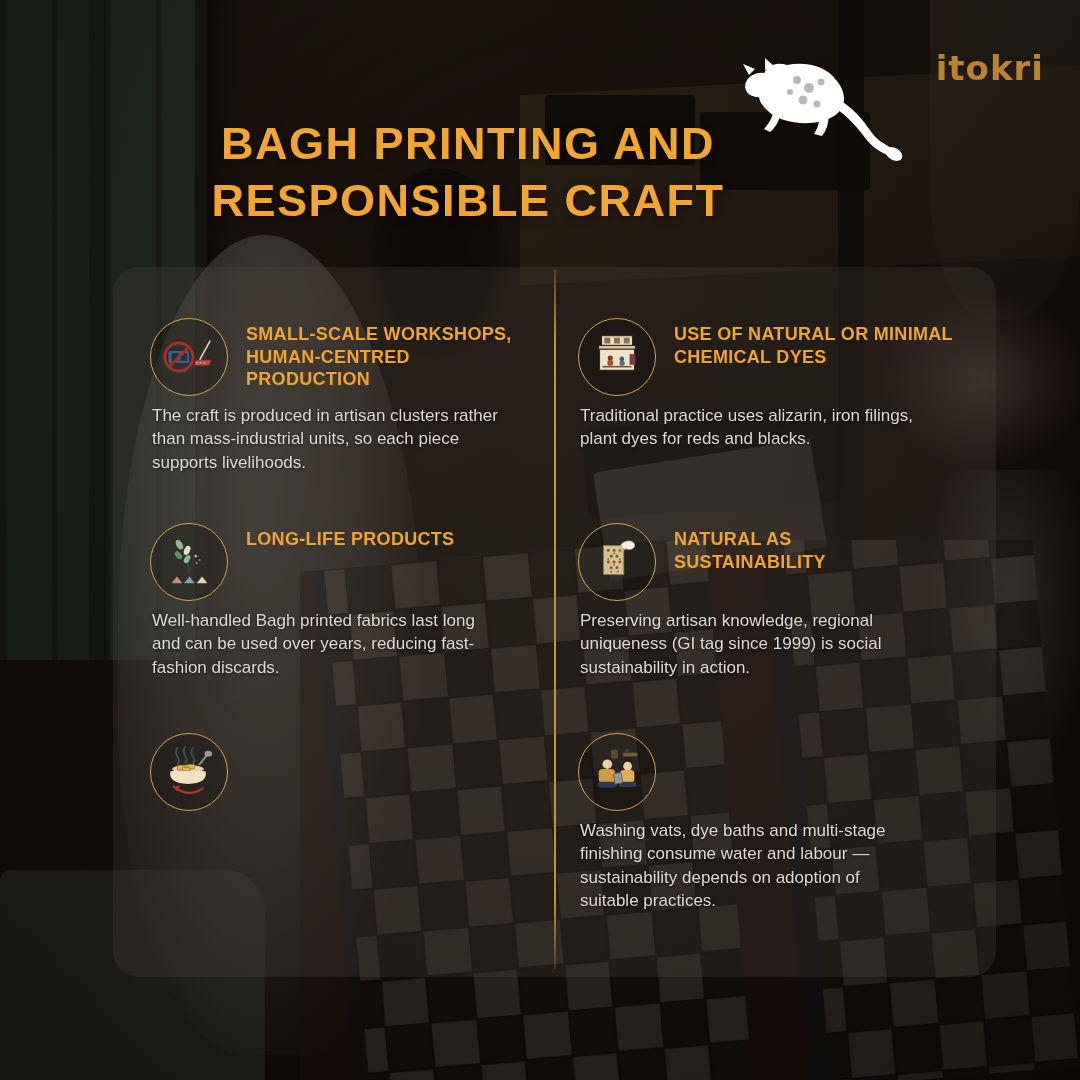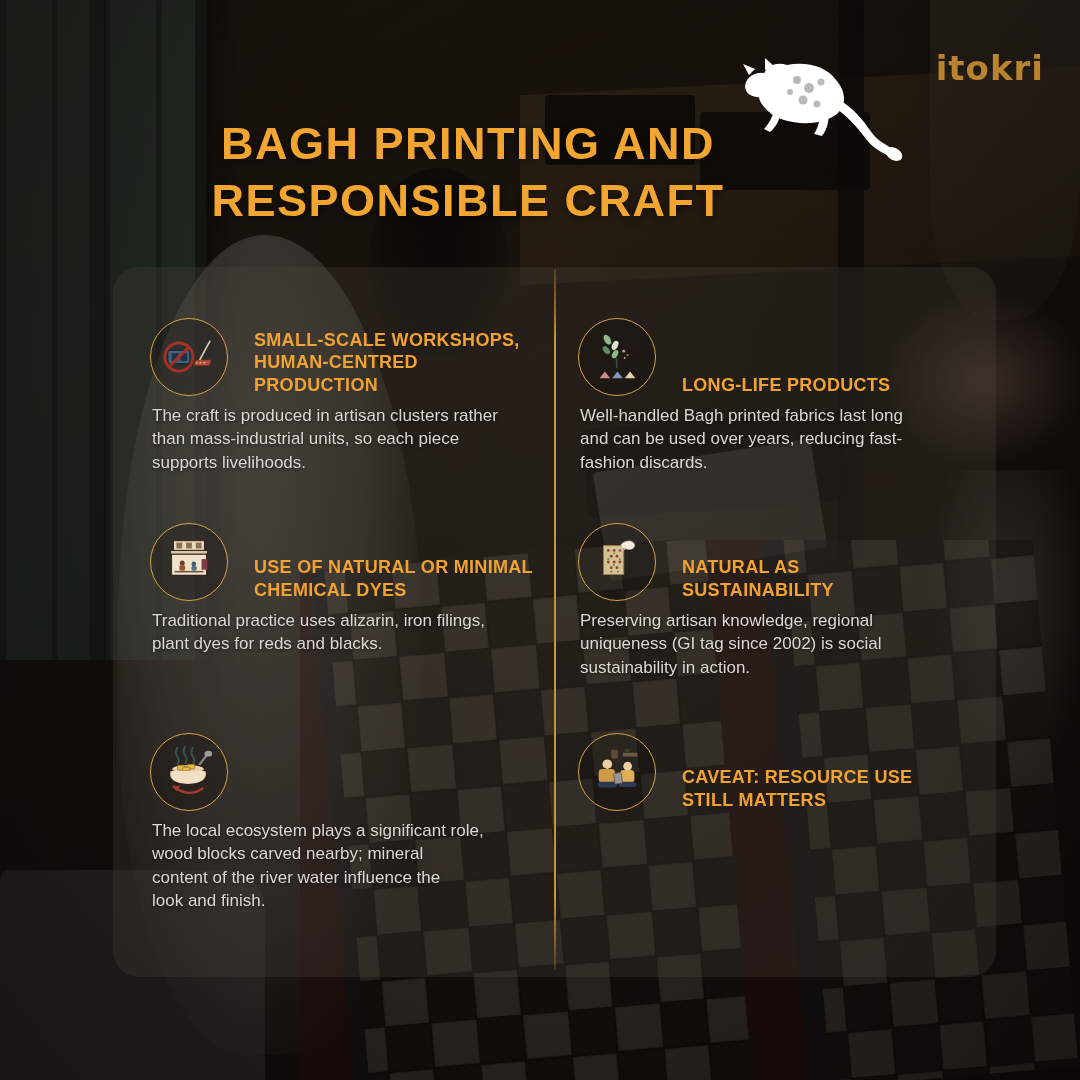--- a/index.html
+++ b/index.html
@@ -48,21 +48,21 @@
 
   .panel { position:absolute; left:113px; top:267px; width:883px; height:710px; border-radius:26px;
     background:rgba(82,75,67,.26); }
   .divider { position:absolute; left:441px; top:2px; width:2px; height:700px;
     background:linear-gradient(180deg, rgba(205,146,48,.25) 0%, #cd9230 10%, #cd9230 90%, rgba(205,146,48,.2) 100%); }
 
   .grid { position:absolute; left:0; top:0; width:100%; height:100%; display:grid;
     grid-template-columns:398px 390px; column-gap:30px; grid-template-rows:205px 210px auto;
     padding:51px 0 0 37px; }
   .section { position:relative; }
-  .sec-head { display:flex; align-items:flex-end; gap:26px; height:78px; }
+  .sec-head { display:flex; align-items:flex-start; gap:18px; height:78px; }
   .icon-circle { flex:0 0 78px; width:78px; height:78px; border:1.6px solid #d4a348; border-radius:50%;
     display:flex; align-items:center; justify-content:center; background:rgba(8,6,4,.22); }
   .section h2 { color:#f0a330; font-size:18px; font-weight:bold; letter-spacing:.3px; line-height:1.25;
     margin-top:5px; white-space:pre-line; }
   .section .body { margin-top:8px; margin-left:2px; color:#dcd8d2; font-size:17px; line-height:1.38;
     white-space:pre-line; text-shadow:0 1px 3px rgba(0,0,0,.5); }
 </style>
 </head>
 <body>
 
@@ -154,64 +154,64 @@
         </div>
         <p class="body">The craft is produced in artisan clusters rather
 than mass-industrial units, so each piece
 supports livelihoods.</p>
       </div>
 
       <div class="section">
         <div class="sec-head">
           <div class="icon-circle">
             <svg width="58" height="58" viewBox="0 0 60 60">
-              <path d="M30 42 C30 32 28 22 23 13" stroke="#2e4d38" stroke-width="1.6" fill="none"></path>
-              <ellipse cx="20" cy="12" rx="3.2" ry="5.5" fill="#8fb98a" transform="rotate(-30 20 12)"></ellipse>
-              <ellipse cx="28" cy="18" rx="3" ry="5" fill="#d8e8d0" transform="rotate(25 28 18)"></ellipse>
-              <ellipse cx="19" cy="23" rx="2.8" ry="4.8" fill="#5d8f63" transform="rotate(-40 19 23)"></ellipse>
-              <ellipse cx="28" cy="27" rx="2.8" ry="4.6" fill="#8fb98a" transform="rotate(30 28 27)"></ellipse>
-              <circle cx="37" cy="24" r="1.4" fill="#c4a98a"></circle>
-                <circle cx="41" cy="28" r="1.2" fill="#8a7a68"></circle>
-              <circle cx="38" cy="31" r="1" fill="#c4a98a"></circle>
-              <path d="M12 52 l5.5 -7 5.5 7 z" fill="#cf8b7f"></path>
-              <path d="M25 52 l5.5 -7 5.5 7 z" fill="#7f98c2"></path>
-              <path d="M38 52 l5.5 -7 5.5 7 z" fill="#e3d3ac"></path>
-            </svg>
-          </div>
-          <h2>LONG-LIFE PRODUCTS</h2>
-        </div>
-        <p class="body">Well-handled Bagh printed fabrics last long
-and can be used over years, reducing fast-
-fashion discards.</p>
-      </div>
-
-      <div class="section">
-        <div class="sec-head">
-          <div class="icon-circle">
-            <svg width="58" height="58" viewBox="0 0 60 60">
               <rect x="14" y="8" width="32" height="10" fill="#ead9bf" stroke="#30241c" stroke-width="1"></rect>
               <rect x="17" y="10" width="6" height="6" fill="#8a6f52"></rect>
               <rect x="27" y="10" width="6" height="6" fill="#8a6f52"></rect>
               <rect x="37" y="10" width="6" height="6" fill="#8a6f52"></rect>
               <rect x="11" y="18" width="38" height="4" fill="#d9c5a5" stroke="#30241c" stroke-width="1"></rect>
               <rect x="12" y="22" width="36" height="22" fill="#f0e2cb" stroke="#30241c" stroke-width="1"></rect>
               <rect x="43" y="27" width="6" height="11" fill="#7a3b44"></rect>
               <circle cx="23" cy="31" r="2.6" fill="#6b3b34"></circle>
               <rect x="20" y="33" width="6" height="6" rx="2" fill="#a0522d"></rect>
               <circle cx="35" cy="32" r="2.4" fill="#3f5d7a"></circle>
               <rect x="32.5" y="34" width="5.5" height="5" rx="2" fill="#55708c"></rect>
               <path d="M15 40 H45" stroke="#6a5238" stroke-width="1.6"></path>
               <path d="M9 44 H51" stroke="#30241c" stroke-width="1.4"></path>
             </svg>
           </div>
           <h2>USE OF NATURAL OR MINIMAL
 CHEMICAL DYES</h2>
         </div>
         <p class="body">Traditional practice uses alizarin, iron filings,
 plant dyes for reds and blacks.</p>
+      </div>
+
+      <div class="section">
+        <div class="sec-head">
+          <div class="icon-circle">
+            <svg width="58" height="58" viewBox="0 0 60 60">
+              <path d="M30 42 C30 32 28 22 23 13" stroke="#2e4d38" stroke-width="1.6" fill="none"></path>
+              <ellipse cx="20" cy="12" rx="3.2" ry="5.5" fill="#8fb98a" transform="rotate(-30 20 12)"></ellipse>
+              <ellipse cx="28" cy="18" rx="3" ry="5" fill="#d8e8d0" transform="rotate(25 28 18)"></ellipse>
+              <ellipse cx="19" cy="23" rx="2.8" ry="4.8" fill="#5d8f63" transform="rotate(-40 19 23)"></ellipse>
+              <ellipse cx="28" cy="27" rx="2.8" ry="4.6" fill="#8fb98a" transform="rotate(30 28 27)"></ellipse>
+              <circle cx="37" cy="24" r="1.4" fill="#c4a98a"></circle>
+                <circle cx="41" cy="28" r="1.2" fill="#8a7a68"></circle>
+              <circle cx="38" cy="31" r="1" fill="#c4a98a"></circle>
+              <path d="M12 52 l5.5 -7 5.5 7 z" fill="#cf8b7f"></path>
+              <path d="M25 52 l5.5 -7 5.5 7 z" fill="#7f98c2"></path>
+              <path d="M38 52 l5.5 -7 5.5 7 z" fill="#e3d3ac"></path>
+            </svg>
+          </div>
+          <h2>LONG-LIFE PRODUCTS</h2>
+        </div>
+        <p class="body">Well-handled Bagh printed fabrics last long
+and can be used over years, reducing fast-
+fashion discards.</p>
       </div>
 
       <div class="section">
         <div class="sec-head">
           <div class="icon-circle">
             <svg width="58" height="58" viewBox="0 0 60 60">
               <rect x="16" y="13" width="21" height="30" fill="#d6c193" stroke="#8a7a52" stroke-width="1"></rect>
               <g fill="#8a4a3a">
                 <circle cx="21" cy="18" r="1.5"></circle>
                   <circle cx="27" cy="18" r="1.5"></circle>
@@ -233,21 +233,21 @@
                   <circle cx="31" cy="40" r="0.9"></circle>
               </g>
               <path d="M34 12 C38 8 44 7 47 10 C50 13 47 17 43 17 L36 16 Z" fill="#f5efe2" stroke="#c9b89a" stroke-width="0.8"></path>
               <path d="M36 15 l-4 3 M39 16 l-4 3.5" stroke="#c9b89a" stroke-width="1"></path>
             </svg>
           </div>
           <h2>NATURAL AS
 SUSTAINABILITY</h2>
         </div>
         <p class="body">Preserving artisan knowledge, regional
-uniqueness (GI tag since 2002) is social
+uniqueness (GI tag since 1999) is social
 sustainability in action.</p>
       </div>
 
       <div class="section">
         <div class="sec-head">
           <div class="icon-circle">
             <svg width="58" height="58" viewBox="0 0 60 60">
               <path d="M18 5 q-3 5 0 9 q3 4 0 8" stroke="#33564e" stroke-width="2" fill="none" stroke-linecap="round"></path>
               <path d="M26 4 q-3 5 0 9 q3 4 0 8" stroke="#33564e" stroke-width="2" fill="none" stroke-linecap="round"></path>
               <path d="M34 5 q-3 5 0 9 q3 4 0 8" stroke="#33564e" stroke-width="2" fill="none" stroke-linecap="round"></path>
@@ -258,24 +258,20 @@
                 <rect x="18" y="23" width="8" height="5" rx="1.5"></rect>
                 <rect x="28" y="22" width="8" height="5" rx="1.5"></rect>
                 <rect x="23" y="25" width="8" height="4" rx="1.5"></rect>
               </g>
               <path d="M12 29 q-4 -2 -2 1 q-2 12 19 13 q21 -1 19 -13 q2 -3 -2 -1" fill="#f2e0c4" stroke="#2e2118" stroke-width="1.4"></path>
               <path d="M14 45 q15 12 30 2" stroke="#a83a2c" stroke-width="2.4" fill="none" stroke-linecap="round"></path>
               <path d="M14 45 l7 -1 -4 6 z" fill="#a83a2c"></path>
             </svg>
           </div>
         </div>
-        <p class="body">The local ecosystem plays a significant role,
-wood blocks carved nearby; mineral
-content of the river water influence the
-look and finish.</p>
       </div>
 
       <div class="section">
         <div class="sec-head">
           <div class="icon-circle">
             <svg width="58" height="58" viewBox="0 0 60 60">
               <rect x="36" y="10" width="15" height="4" fill="#6a5a40"></rect>
               <rect x="38" y="6" width="5" height="4" fill="#4a3a2a"></rect>
               <rect x="24" y="7" width="7" height="9" rx="1" fill="#5a4a36"></rect>
               <circle cx="20" cy="22" r="5" fill="#eecfa5"></circle>
@@ -283,20 +279,22 @@
               <path d="M17 25 q3 4 6 0 l0 4 -6 0 z" fill="#2a1c12"></path>
               <rect x="11" y="27" width="17" height="14" rx="4" fill="#cf9a46"></rect>
               <rect x="10" y="40" width="20" height="6" rx="3" fill="#2c3a55"></rect>
               <circle cx="41" cy="24" r="4.5" fill="#eecfa5"></circle>
               <path d="M36.5 23 a4.5 4.5 0 0 1 9 0 l0 -2 a4.5 4 0 0 0 -9 0 z" fill="#2a1c12"></path>
               <rect x="33" y="28" width="15" height="13" rx="4" fill="#e0ad58"></rect>
               <rect x="32" y="40" width="18" height="5.5" rx="2.7" fill="#2c3a55"></rect>
               <rect x="27" y="31" width="8" height="11" rx="1" fill="#9a9691" stroke="#555" stroke-width="0.8" transform="rotate(-8 31 36)"></rect>
             </svg>
           </div>
-          <h2>CAVEAT: RESOURCE USE
-STILL MATTERS</h2>
-        </div>
+        </div>
+        <p class="body">Washing vats, dye baths and multi-stage
+finishing consume water and labour —
+sustainability depends on adoption of
+suitable practices.</p>
       </div>
 
     </div>
   </div>
 </div>
 
 </body></html>

